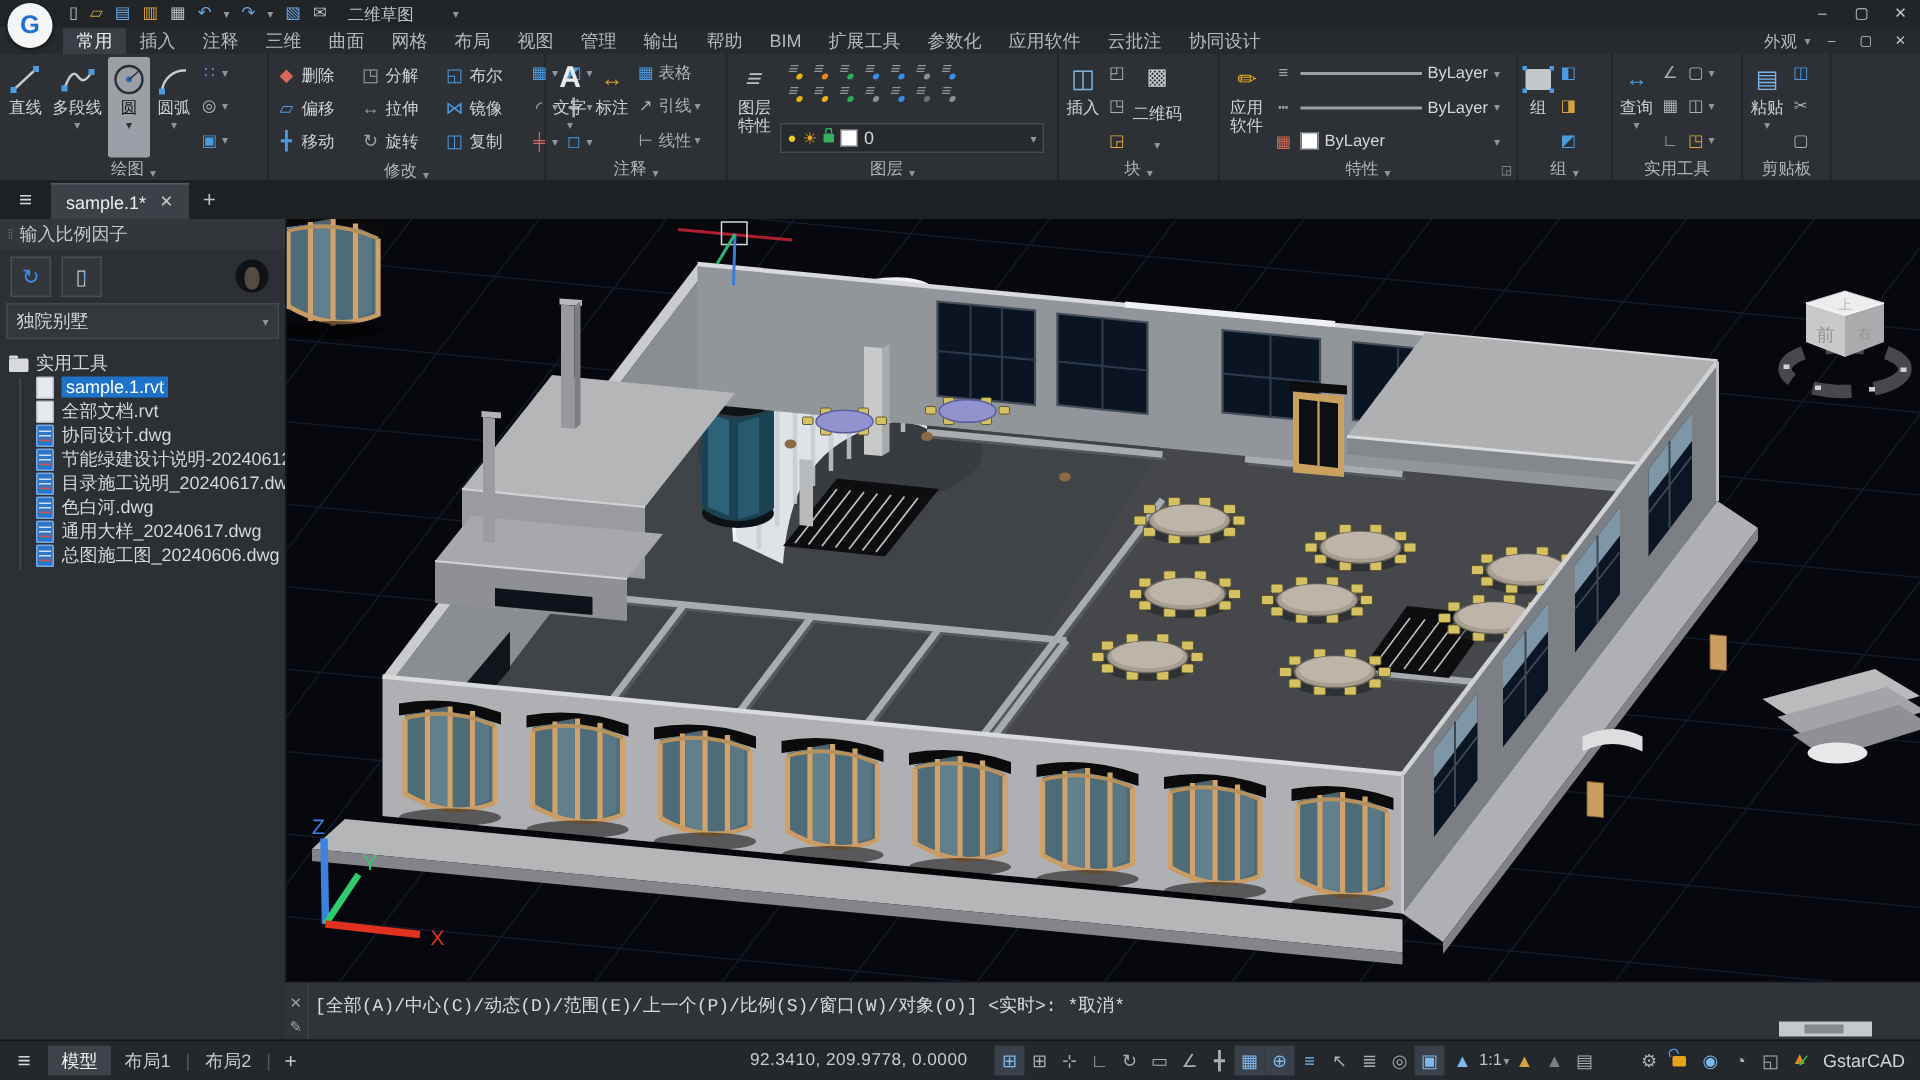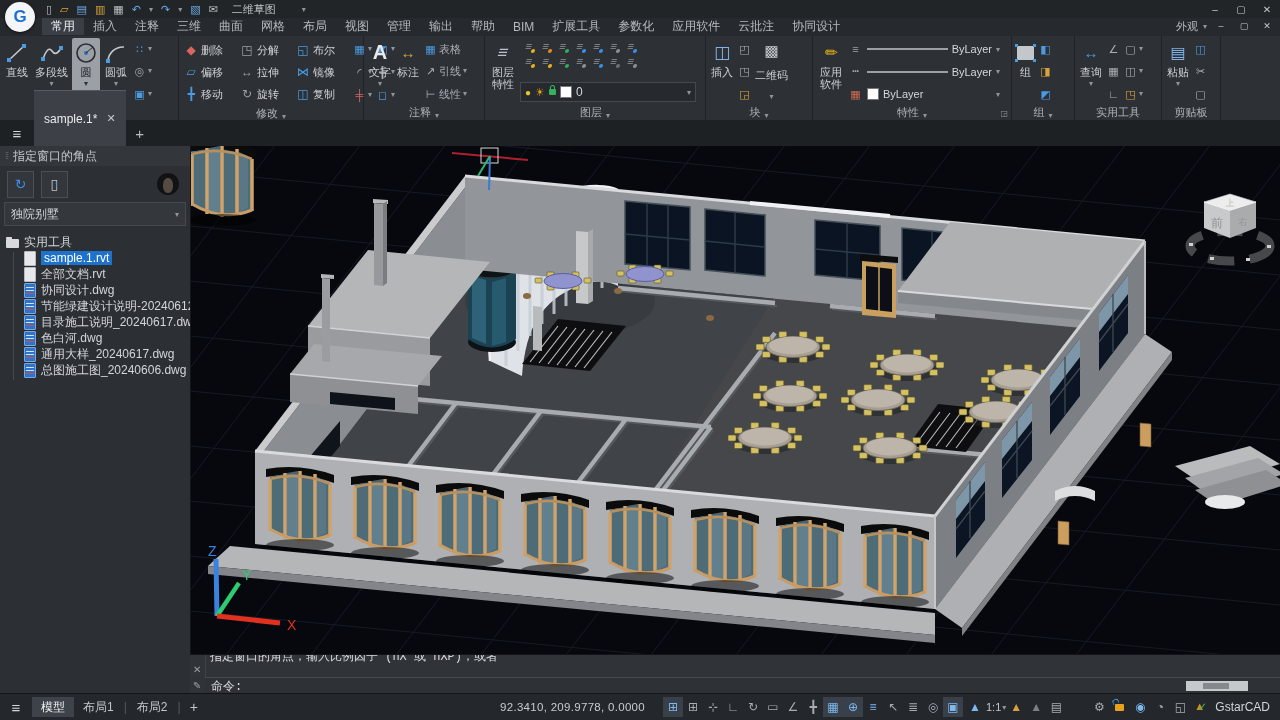--- a/index.html
+++ b/index.html
@@ -11,21 +11,21 @@
         font-weight:bold;font-size:17px;display:flex;align-items:center;justify-content:center;z-index:9;box-shadow:0 1px 3px rgba(0,0,0,.6)}
   .qat{display:flex;align-items:center;gap:8px;margin-left:46px;height:18px}
   .qat .qi{color:#b9bdc3;font-size:11px;line-height:18px}
   .qat .qi.gold{color:#d9a33c}.qat .qi.blue{color:#6aa6e2}
   .car{color:#8f959c;font-size:8px}
   .ws-combo{display:flex;align-items:center;gap:26px;color:#bfc3c8;font-size:11px;padding:0 8px;margin-left:6px}
   .tb-title{position:absolute;left:300px;right:300px;text-align:center;font-size:11px;color:#d6d9dc;font-weight:bold;pointer-events:none}
   .winctl{margin-left:auto;display:flex}
   .winbtn{width:26px;height:18px;display:flex;align-items:center;justify-content:center;color:#c3c7cc;font-size:10px}
   
-  .tabrow{position:absolute;top:18px;left:0;right:0;height:18px;background:#26292d;display:flex;align-items:flex-start;padding-left:42px;z-index:5}
+  .tabrow{position:absolute;top:18px;left:0;right:0;height:18px;background:#26292d;display:flex;align-items:center;padding-left:42px;z-index:5}
   .rtab{padding:0 9px;font-size:12px;color:#b5b9bf;display:flex;align-items:center}
   .rtab.active{background:#3a3e45;color:#eceef0}
   .tabrow-right{margin-left:auto;display:flex;align-items:center;gap:5px;padding-right:4px;color:#b5b9bf;font-size:11px}
   .tabrow-right .winbtn{width:18px;height:16px;font-size:9px}
   
   .ribbon{position:absolute;top:36px;left:0;right:0;height:84px;background:#2d3035;display:flex;z-index:4}
   .panel{position:relative;height:84px;border-right:1px solid #1f2125;display:flex;flex-direction:column;flex:none}
   .pbody{flex:1;display:flex;align-items:stretch;padding:2px 3px 0;gap:2px}
   .plabel{height:15px;display:flex;align-items:flex-end;justify-content:center;gap:4px;color:#b0b4ba;font-size:11px}
   .bigbtn{display:flex;flex-direction:column;align-items:center;justify-content:flex-start;padding:2px 2px 0;gap:1px;border-radius:2px}
@@ -54,21 +54,21 @@
   .pline{flex:1;height:2px;background:#9aa0a6}
   .prow .car{margin-left:auto}
   .grp-ico{position:relative;width:17px;height:14px;background:#c3c6ca}
   .grp-ico i{position:absolute;width:3px;height:3px;background:#4a9be0}
   .grp-ico i:nth-child(1){left:-2px;top:-2px}.grp-ico i:nth-child(2){right:-2px;top:-2px}
   .grp-ico i:nth-child(3){left:-2px;bottom:-2px}.grp-ico i:nth-child(4){right:-2px;bottom:-2px}
   .launcher{position:absolute;right:3px;bottom:2px;font-size:8px;color:#8f959c}
   
   .docbar{position:absolute;top:120px;left:0;right:0;height:26px;background:#1e2124;display:flex;align-items:flex-end;z-index:4}
   .doc-menu{width:34px;height:26px;display:flex;align-items:center;justify-content:center;color:#d3d6da;font-size:15px}
-  .doctab{height:23px;background:#3d4147;color:#e9ebee;font-size:12px;display:flex;align-items:center;gap:9px;padding:16px 10px;border-top:1px solid #565b62}
+  .doctab{height:23px;background:#3d4147;color:#e9ebee;font-size:12px;display:flex;align-items:center;gap:9px;padding:0 10px;border-top:1px solid #565b62}
   .doctab .x{color:#c3c7cc;font-size:11px}
   .doc-add{width:28px;text-align:center;color:#b9bdc3;font-size:15px;line-height:24px}
   
   .sidebar{position:absolute;top:146px;left:0;width:190px;bottom:26px;background:#2c2f34;border-right:1px solid #16171a;display:flex;flex-direction:column;z-index:3}
   .sb-title{height:20px;display:flex;align-items:center;gap:5px;padding:0 5px;color:#c3c7cc;font-size:12px;background:#33363b}
   .grip{color:#6a6f75;font-size:9px;letter-spacing:-1px}
   .sb-tools{height:36px;display:flex;align-items:center;gap:7px;padding:0 7px}
   .sb-btn{width:25px;height:25px;border:1px solid #4a4e55;display:flex;align-items:center;justify-content:center;color:#3a8ee6;font-size:14px;background:#33363b}
   .avatar{margin-left:auto;width:22px;height:22px;border-radius:50%;background:#101214;position:relative;overflow:hidden;margin-right:4px}
   .avatar:after{content:"";position:absolute;left:6px;top:5px;width:10px;height:15px;background:#564b42;border-radius:45%}
@@ -557,21 +557,21 @@
     <div class="doctab">
       <span>sample.1*</span>
         <span class="x xg">✕</span>
     </div>
     <div class="doc-add plus-g">+</div>
   </div>
 
   <div class="sidebar">
     <div class="sb-title">
       <span class="grip">⁞⁞</span>
-      <span>指定窗口的角点</span>
+      <span>输入比例因子</span>
     </div>
     <div class="sb-tools">
       <span class="sb-btn">↻</span>
       <span class="sb-btn" style="color:#c3c7cc">▯<span style="color:#3a8ee6;font-size:9px;margin-left:-4px">↑</span></span>
       <span class="avatar"></span>
     </div>
     <div class="sb-combo">
       <span>独院别墅</span>
         <span class="car">▾</span>
     </div>
@@ -852,24 +852,21 @@
       <text x="97" y="484" font-size="14" fill="#e0321f">X</text>
     </g>
   </svg>
   </div>
 
   <div class="cmd">
     <div class="gut">
       <span style="top:9px" class="xg">✕</span>
       <span style="top:25px" class="pen-g">✎</span>
     </div>
-    <div class="cmdline" style="top:-7px">指定窗口的角点，输入比例因子 (nX 或 nXP)，或者</div>
-    <div class="inputrow">
-      <span>命令:</span>
-    </div>
+    <div class="cmdline" style="top:7px">[全部(A)/中心(C)/动态(D)/范围(E)/上一个(P)/比例(S)/窗口(W)/对象(O)] &lt;实时&gt;: *取消*</div>
     <div class="cmd-scroll">
         <i></i>
       </div>
   </div>
 
   <div class="statusbar">
     <span class="st-menu menu-g">≡</span>
     <span class="st-tab active">模型</span>
     <span class="st-tab">布局1</span>
     <span class="st-sep sep-g">|</span>

